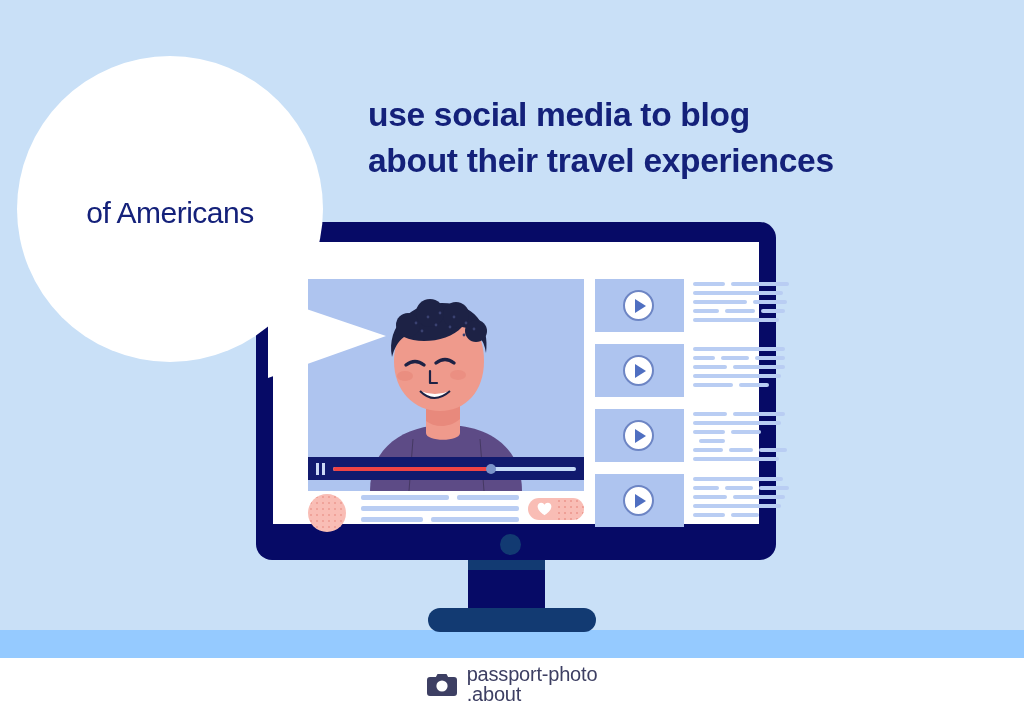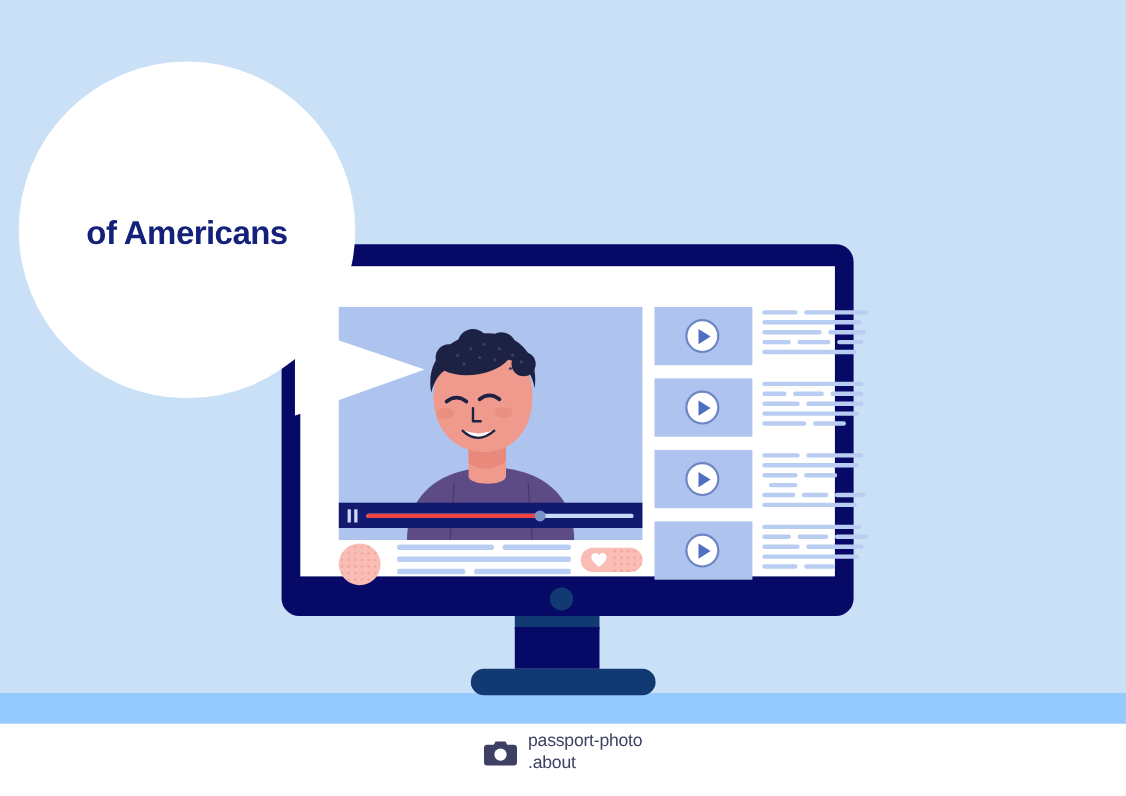--- a/index.html
+++ b/index.html
@@ -268,53 +268,55 @@
   .bubble-pct {
     color: #f42534;
     font-size: 98px;
     font-weight: bold;
     line-height: 0.95;
     letter-spacing: -3px;
   }
   .bubble-sub {
     color: #14217a;
     font-size: 30px;
-    font-weight: bold;
+    font-weight: normal;
     margin-top: 8px;
     letter-spacing: -0.5px;
   }
 
   
   .footer {
     position: absolute;
     left: 0; top: 664px;
     width: 1024px;
     display: flex;
     align-items: center;
     justify-content: center;
     gap: 10px;
   }
   .cam-icon { display: block; }
   .logo-text {
     color: #3d3f63;
-    font-size: 16px;
+    font-size: 20px;
     line-height: 20px;
     letter-spacing: -0.2px;
   }
   .logo-text span { display: block; }
 </style>
 </head>
 <body>
 
 <div id="stage">
 
   <div class="band-blue"></div>
   <div class="band-white"></div>
 
   <div class="headline">
+    <span class="l">use social media to blog</span>
+    <span class="l">about their travel experiences</span>
   </div>
 
   <div class="monitor">
     <div class="monitor-bezel"></div>
     <div class="power-dot"></div>
 
     <div class="monitor-screen">
 
       <div class="video-area">
         <svg class="video-svg" viewBox="0 0 276 212">

